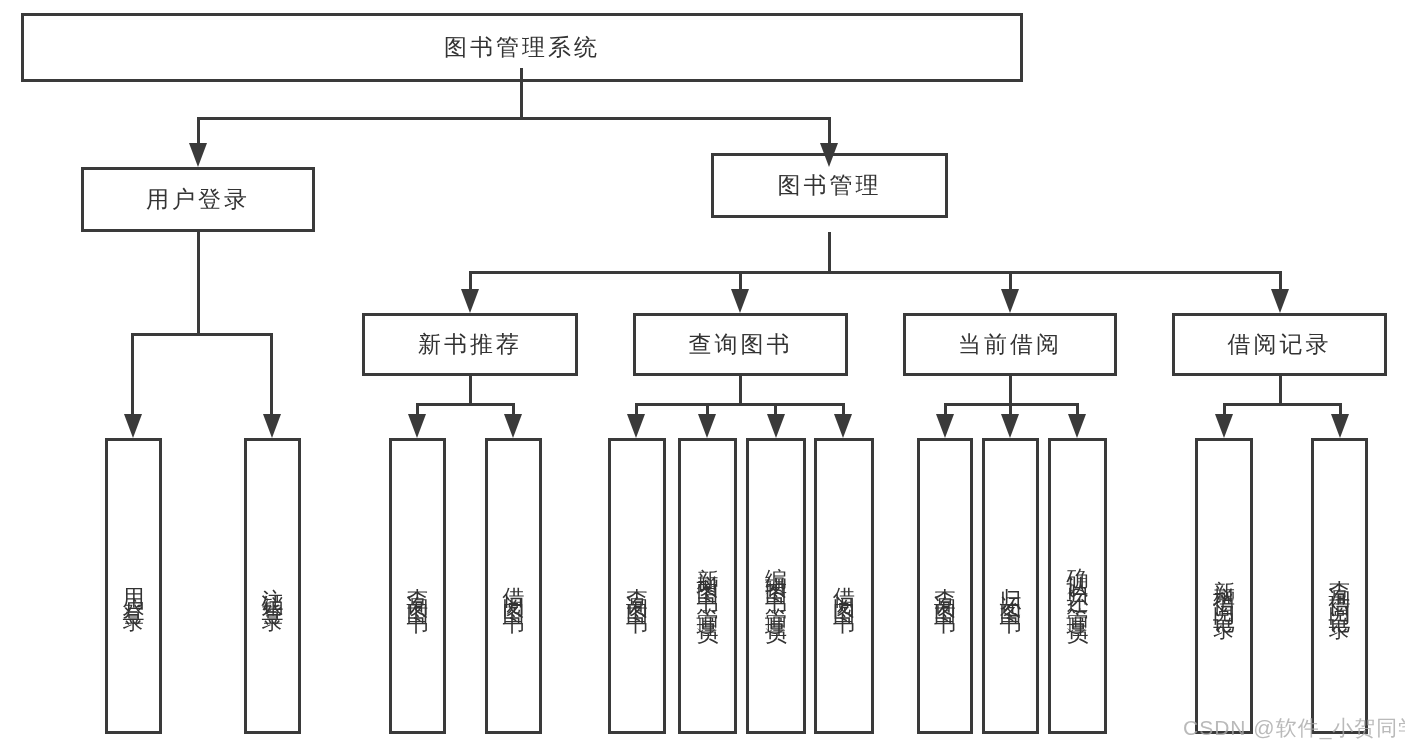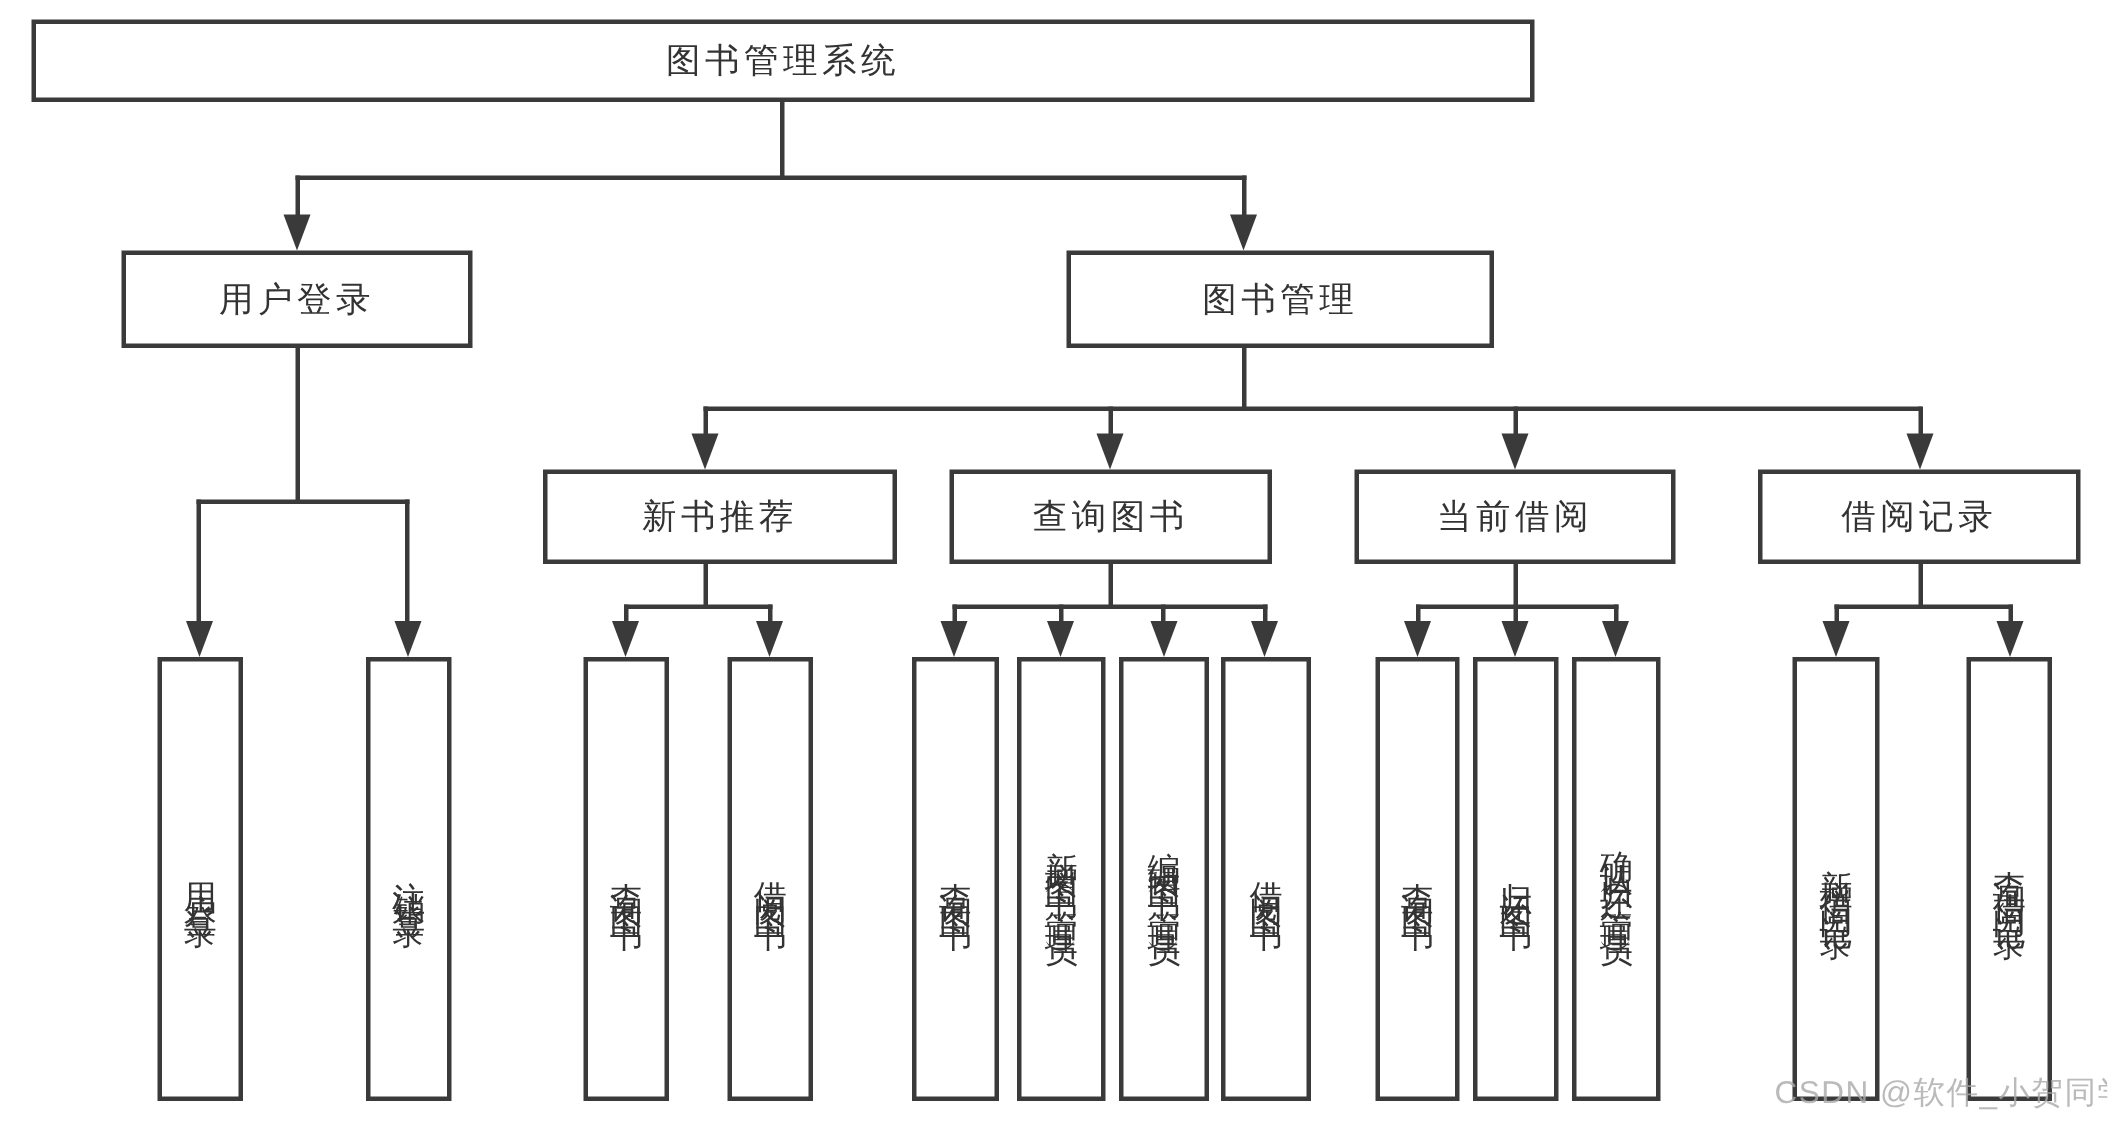--- a/index.html
+++ b/index.html
@@ -38,32 +38,32 @@
     position:absolute;left:1183px;top:714px;width:215px;
     font-size:21px;letter-spacing:1px;color:var(--wm);opacity:.8;
     white-space:nowrap;z-index:5;
   }
 </style>
 </head>
 <body>
 
 <div class="canvas">
 
-  <div class="box" style="left:21px;top:13px;width:1002px;height:55px">
+  <div class="box" style="left:21px;top:13px;width:1002px;height:69px">
     <span>图书管理系统</span>
   </div>
 
   <div class="box" style="left:81px;top:167px;width:234px;height:65px">
     <span>用户登录</span>
   </div>
-  <div class="box" style="left:711px;top:167px;width:285px;height:65px">
+  <div class="box" style="left:711px;top:153px;width:237px;height:65px">
     <span>图书管理</span>
   </div>
 
-  <div class="box" style="left:362px;top:313px;width:236px;height:63px">
+  <div class="box" style="left:362px;top:313px;width:216px;height:63px">
     <span>新书推荐</span>
   </div>
   <div class="box" style="left:633px;top:313px;width:215px;height:63px">
     <span>查询图书</span>
   </div>
   <div class="box" style="left:903px;top:313px;width:214px;height:63px">
     <span>当前借阅</span>
   </div>
   <div class="box" style="left:1172px;top:313px;width:215px;height:63px">
     <span>借阅记录</span>

